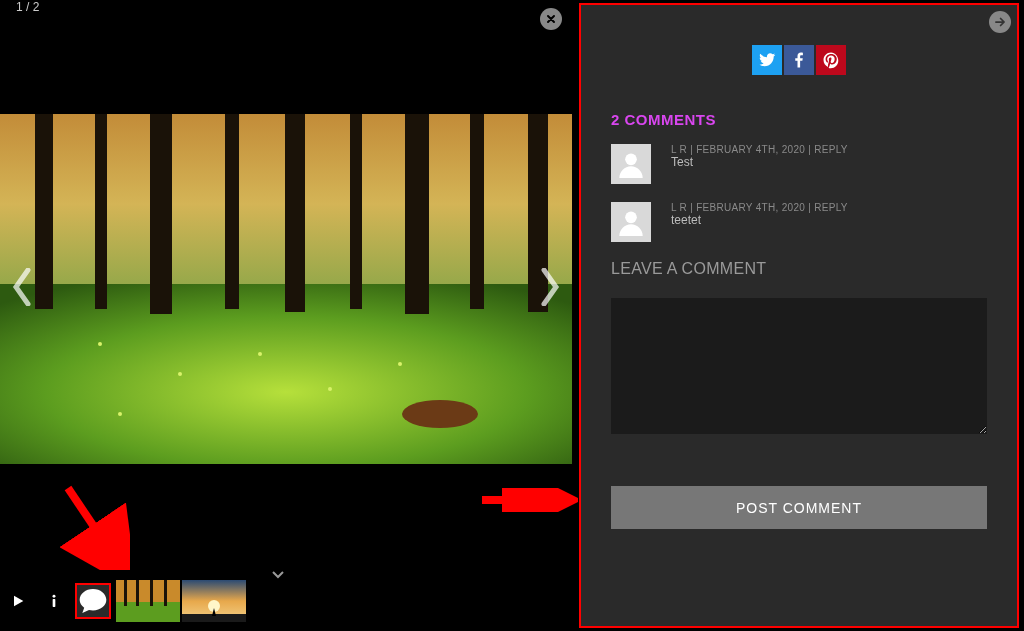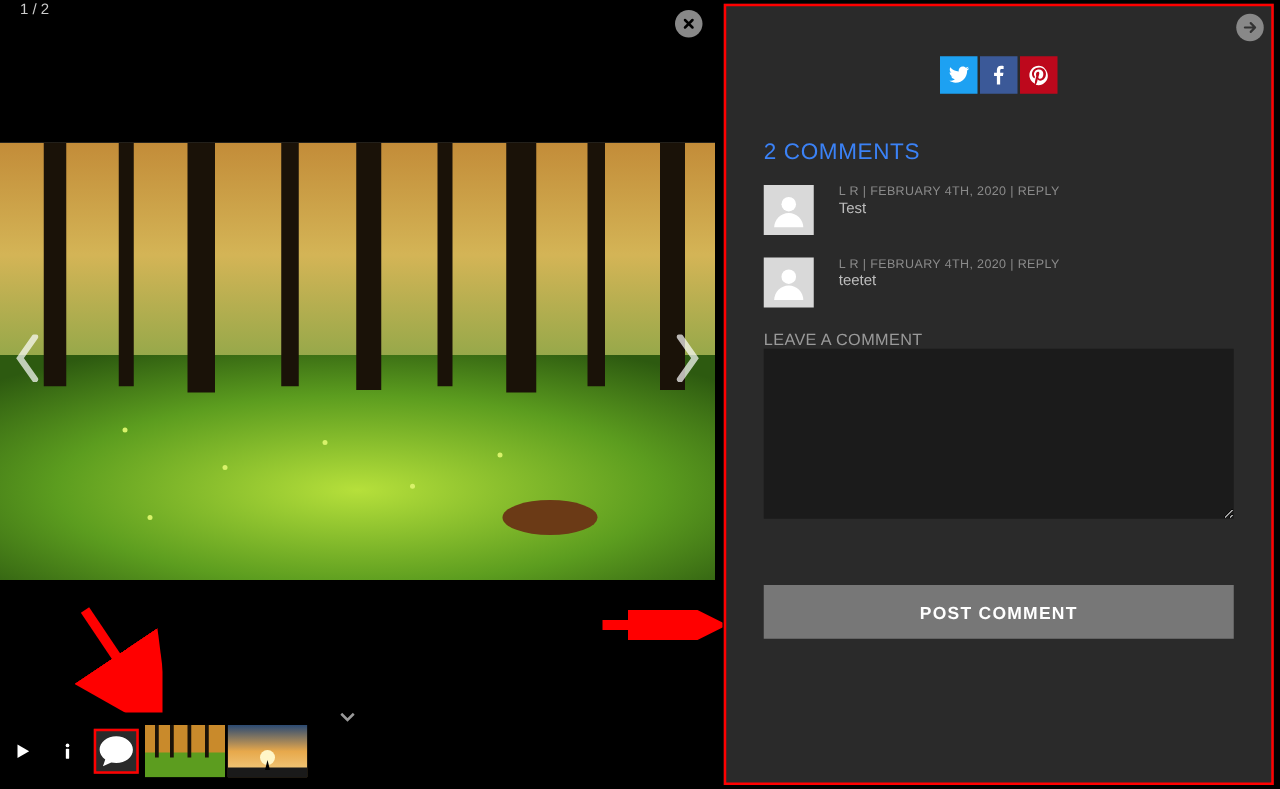--- a/index.html
+++ b/index.html
@@ -24,30 +24,30 @@
   .arrow-annot{position:absolute;pointer-events:none}
 
   .panel{position:absolute;right:5px;top:3px;width:440px;height:625px;background:#2a2a2a;border:2px solid #ff0000;box-sizing:border-box;padding:20px 30px;color:#a7a7a7}
   .panel .hide-arrow{position:absolute;right:6px;top:6px;width:22px;height:22px;border-radius:50%;background:#888;display:flex;align-items:center;justify-content:center;cursor:pointer}
   .socials{display:flex;gap:2px;justify-content:center;margin-top:20px;margin-bottom:36px}
   .soc{width:30px;height:30px;display:flex;align-items:center;justify-content:center;cursor:pointer}
   .soc svg{width:18px;height:18px;fill:#fff}
   .twitter{background:#1da1f2}
   .facebook{background:#3b5998}
   .pinterest{background:#bd081c}
-  .comments-head{color:#3b82f6;font-weight:normal;font-size:18px;letter-spacing:.5px;margin-bottom:16px}
+  .comments-head{color:#d946ef;font-weight:bold;font-size:15px;letter-spacing:.5px;margin-bottom:16px}
   .comment{display:flex;gap:20px;margin-bottom:18px}
   .avatar{width:40px;height:40px;background:#d9d9d9;display:flex;align-items:center;justify-content:center}
   .avatar svg{width:28px;height:28px;fill:#fff}
   .c-meta{font-size:10px;color:#8a8a8a;letter-spacing:.3px}
   .c-meta .reply{color:#8a8a8a;cursor:pointer}
   .c-text{font-size:12px;color:#bcbcbc;margin-top:0}
-  .leave{font-size:13px;color:#9a9a9a;margin-top:8px;margin-bottom:0;letter-spacing:.3px}
+  .leave{font-size:16px;color:#9a9a9a;margin-top:8px;margin-bottom:20px;letter-spacing:.3px}
   .ta{width:100%;height:136px;background:#1b1b1b;border:none;resize:both;box-sizing:border-box;color:#ddd;padding:6px;font-family:inherit;font-size:12px}
-  .post-btn{width:100%;height:43px;background:#777;color:#fff;border:none;font-size:14px;font-weight:bold;letter-spacing:1px;margin-top:48px;cursor:pointer}
+  .post-btn{width:100%;height:43px;background:#777;color:#fff;border:none;font-size:14px;font-weight:normal;letter-spacing:1px;margin-top:48px;cursor:pointer}
 </style>
 </head>
 <body>
 
 <div class="viewer">
   <div class="counter">1 / 2</div>
 
   <div class="close-btn">
     <svg viewBox="0 0 24 24">
         <path fill="#000" d="M18 6L6 18M6 6l12 12" stroke="#000" stroke-width="4" stroke-linecap="round"></path>

